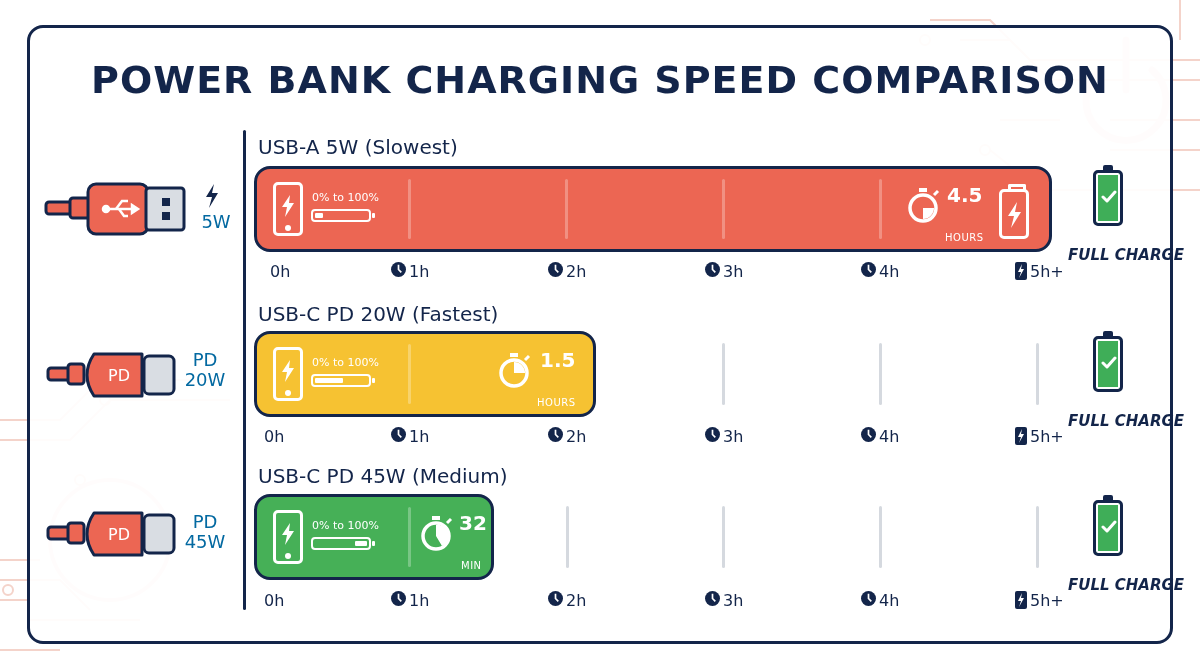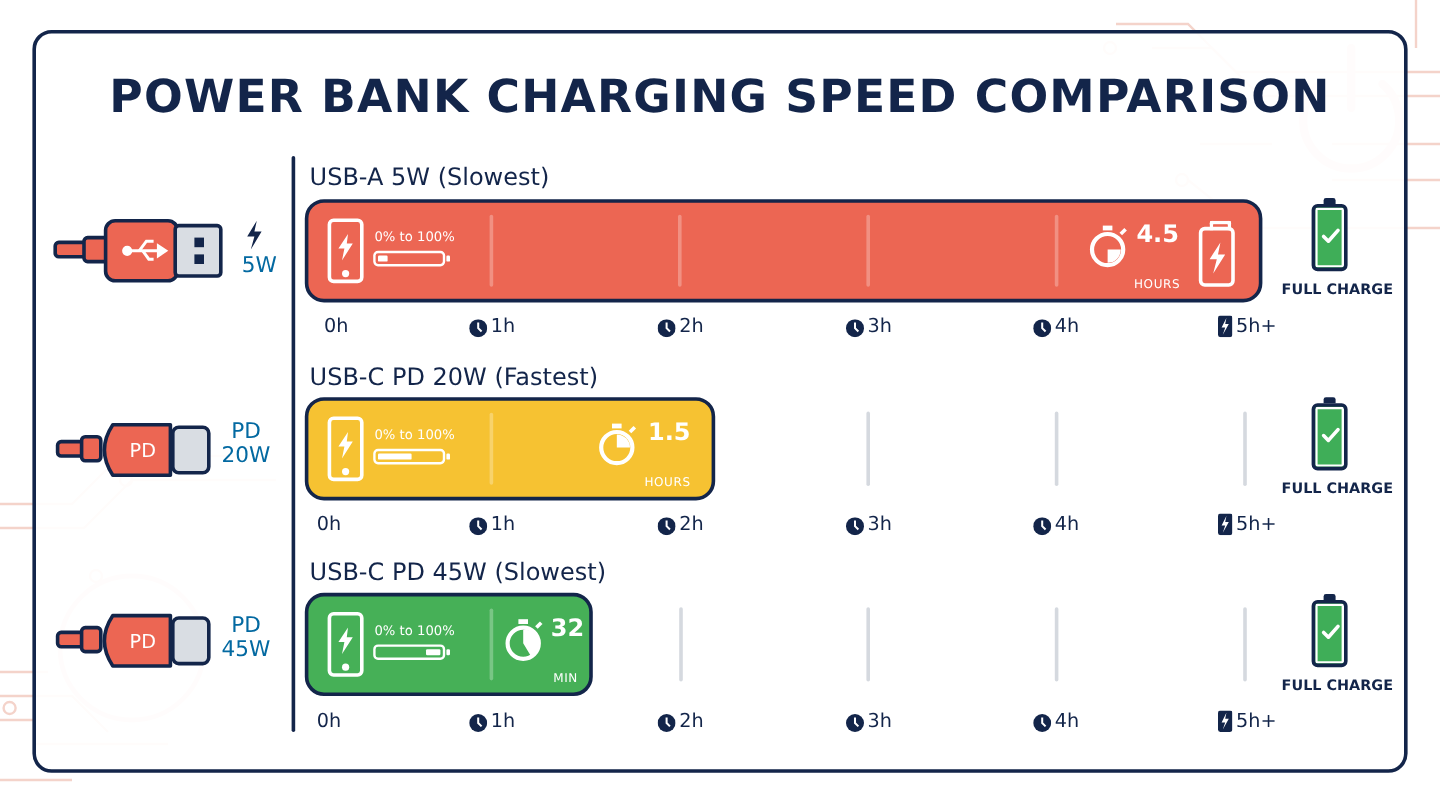--- a/index.html
+++ b/index.html
@@ -50,35 +50,35 @@
   .timer { position: absolute; top: 16px; width: 34px; height: 40px; }
   .time-num { position: absolute; top: 14px; font-size: 20px; font-weight: bold; color: #fff; }
   .time-unit { position: absolute; top: 39px; font-size: 10px; color: #fff; letter-spacing: 0.5px; margin-top: 24px; }
 
   .bigbat {
     position: absolute; width: 30px; height: 50px; border: 3px solid #fff; border-radius: 5px;
   }
   .bigbat::before { content: ""; position: absolute; left: 6px; top: -8px; width: 12px; height: 5px; border: 3px solid #fff; border-bottom: none; border-radius: 2px 2px 0 0; }
 
   .ticks { position: absolute; left: 254px; width: 820px; height: 22px; }
-  .tick { position: absolute; top: 0; display: flex; align-items: flex-end; gap: 3px; font-size: 16px; color: #13254a; }
+  .tick { position: absolute; top: 0; display: flex; align-items: flex-start; gap: 3px; font-size: 16px; color: #13254a; }
   .clock-ic { width: 15px; height: 15px; }
   .bolt-ic { width: 12px; height: 18px; }
 
   .full {
     position: absolute; left: 1068px; width: 80px; text-align: center;
   }
   .full .gbat {
     margin: 0 auto; position: relative; width: 30px; height: 56px;
     border: 3px solid #13254a; border-radius: 5px; background: #3fae58;
     box-shadow: inset 0 0 0 2px #fff;
   }
   .full .gbat::before { content: ""; position: absolute; left: 7px; top: -8px; width: 10px; height: 5px; background: #13254a; border-radius: 2px 2px 0 0; }
   .full .check { position: absolute; left: 5px; top: 16px; width: 16px; height: 16px; }
-  .full .lbl { margin-top: 8px; font-size: 12px; font-weight: bold; color: #13254a; white-space: nowrap; }
+  .full .lbl { margin-top: 20px; font-size: 15px; font-weight: bold; color: #13254a; white-space: nowrap; font-style: italic; }
 
   .cable { position: absolute; left: 44px; }
   .watt { position: absolute; font-size: 18px; color: #0369a1; text-align: center; line-height: 20px; }
 </style>
 </head>
 <body>
 
 <svg class="bg-circuit" viewBox="0 0 1200 669">
   <g fill="none" stroke="#f4d3ca" stroke-width="2">
     <path d="M930 20 L990 20 L1030 60 L1200 60"></path>
@@ -321,21 +321,21 @@
     <rect x="24" y="14" width="16" height="20" rx="3" fill="#ec6653" stroke="#13254a" stroke-width="3"></rect>
     <path d="M50 4 L98 4 L98 46 L50 46 Q36 25 50 4 Z" fill="#ec6653" stroke="#13254a" stroke-width="3" stroke-linejoin="round"></path>
     <rect x="100" y="6" width="30" height="38" rx="5" fill="#d9dde3" stroke="#13254a" stroke-width="3"></rect>
     <text x="75" y="31" text-anchor="middle" font-family="DejaVu Sans, sans-serif" font-size="16" fill="#fff">PD</text>
   </svg>
   <div class="watt" style="left:180px;top:512px;width:50px;">
     <div>PD</div>
     <div>45W</div>
   </div>
 
-  <div class="row-label" style="top:464px;">USB-C PD 45W (Slowest)</div>
+  <div class="row-label" style="top:464px;">USB-C PD 45W (Medium)</div>
 
   <div class="track" style="top:494px;">
     <div class="gridline" style="left:312px;"></div>
     <div class="gridline" style="left:468px;"></div>
     <div class="gridline" style="left:625px;"></div>
     <div class="gridline" style="left:782px;"></div>
     <div class="bar" style="width:240px;background:#46b057;">
       <div class="inner-grid" style="left:151px;"></div>
       <div class="phone">
         <svg class="bolt" viewBox="0 0 16 22">

